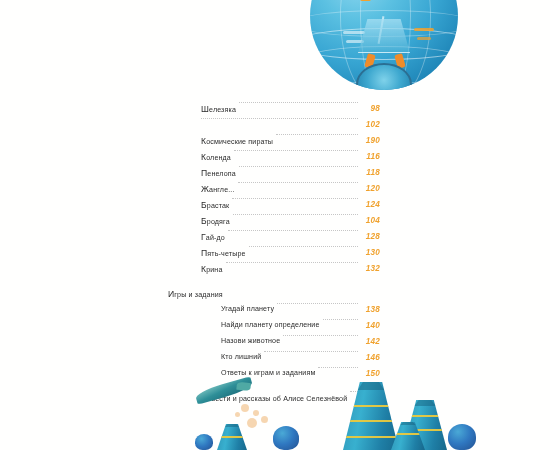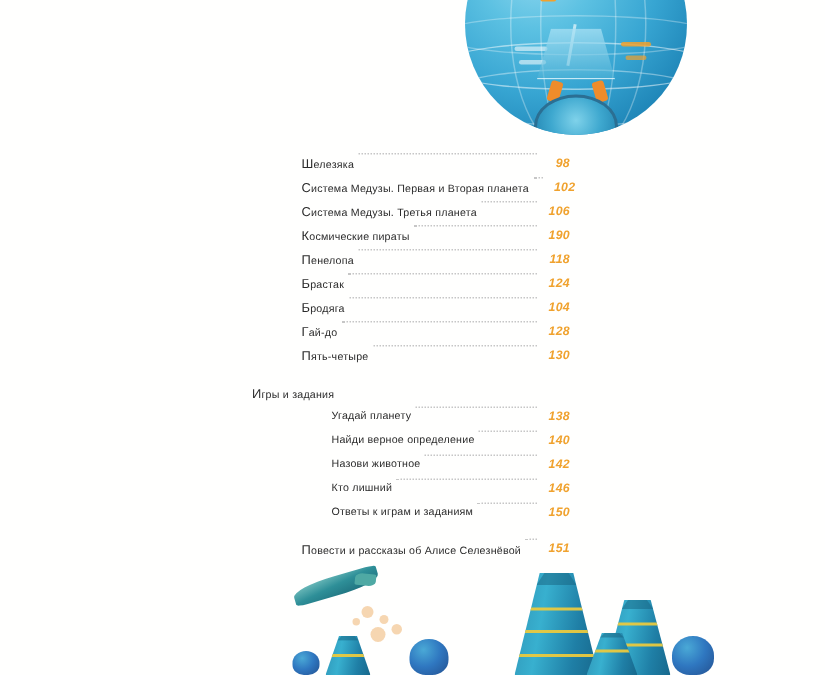--- a/index.html
+++ b/index.html
@@ -249,71 +249,80 @@
 </div>
 
 <div id="toc">
 
   <div class="toc-row">
     <span class="toc-title">Шелезяка</span>
     <span class="leader"></span>
     <span class="toc-page">98</span>
   </div>
   <div class="toc-row">
-    <span class="toc-title">Система Медузы. Первая и Вторая планета</span>
     <span class="leader"></span>
     <span class="toc-page">102</span>
   </div>
   <div class="toc-row">
-    <span class="toc-title">Система Медузы. Третья планета</span>
-    <span class="leader"></span>
-    <span class="toc-page">106</span>
-  </div>
-  <div class="toc-row">
     <span class="toc-title">Космические пираты</span>
     <span class="leader"></span>
     <span class="toc-page">190</span>
   </div>
   <div class="toc-row">
+    <span class="toc-title">Коленда</span>
+    <span class="leader"></span>
+    <span class="toc-page">116</span>
+  </div>
+  <div class="toc-row">
     <span class="toc-title">Пенелопа</span>
     <span class="leader"></span>
     <span class="toc-page">118</span>
   </div>
   <div class="toc-row">
+    <span class="toc-title">Жангле...</span>
+    <span class="leader"></span>
+    <span class="toc-page">120</span>
+  </div>
+  <div class="toc-row">
     <span class="toc-title">Брастак</span>
     <span class="leader"></span>
     <span class="toc-page">124</span>
   </div>
   <div class="toc-row">
     <span class="toc-title">Бродяга</span>
     <span class="leader"></span>
     <span class="toc-page">104</span>
   </div>
   <div class="toc-row">
     <span class="toc-title">Гай-до</span>
     <span class="leader"></span>
     <span class="toc-page">128</span>
   </div>
   <div class="toc-row">
     <span class="toc-title">Пять-четыре</span>
     <span class="leader"></span>
     <span class="toc-page">130</span>
+  </div>
+  <div class="toc-row">
+    <span class="toc-title">Крина</span>
+    <span class="leader"></span>
+    <span class="toc-page">132</span>
   </div>
 
   <div class="section-head">
     <span class="toc-title">Игры и задания</span>
   </div>
 
   <div class="toc-row indented">
     <span class="toc-title">Угадай планету</span>
     <span class="leader"></span>
     <span class="toc-page">138</span>
   </div>
   <div class="toc-row indented">
-    <span class="toc-title">Найди верное определение</span>
+    <span class="toc-title">Найди планету определение</span>
     <span class="leader"></span>
     <span class="toc-page">140</span>
   </div>
   <div class="toc-row indented">
     <span class="toc-title">Назови животное</span>
     <span class="leader"></span>
     <span class="toc-page">142</span>
   </div>
   <div class="toc-row indented">
     <span class="toc-title">Кто лишний</span>

